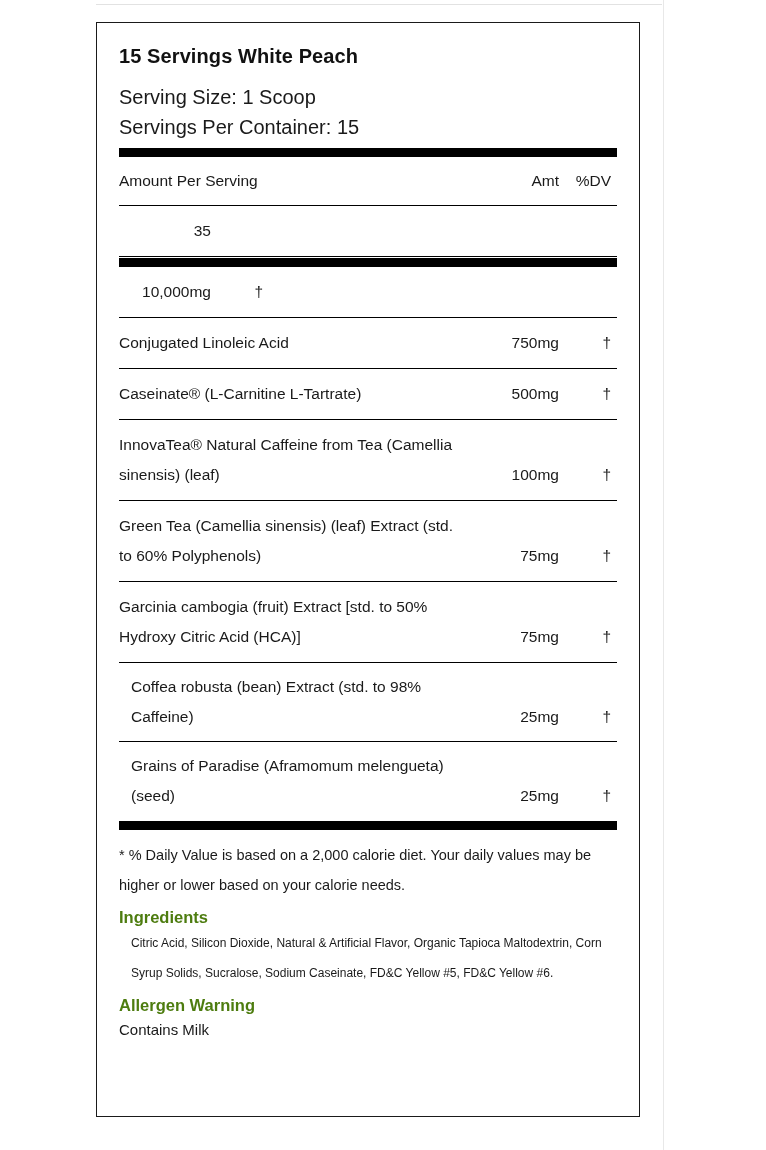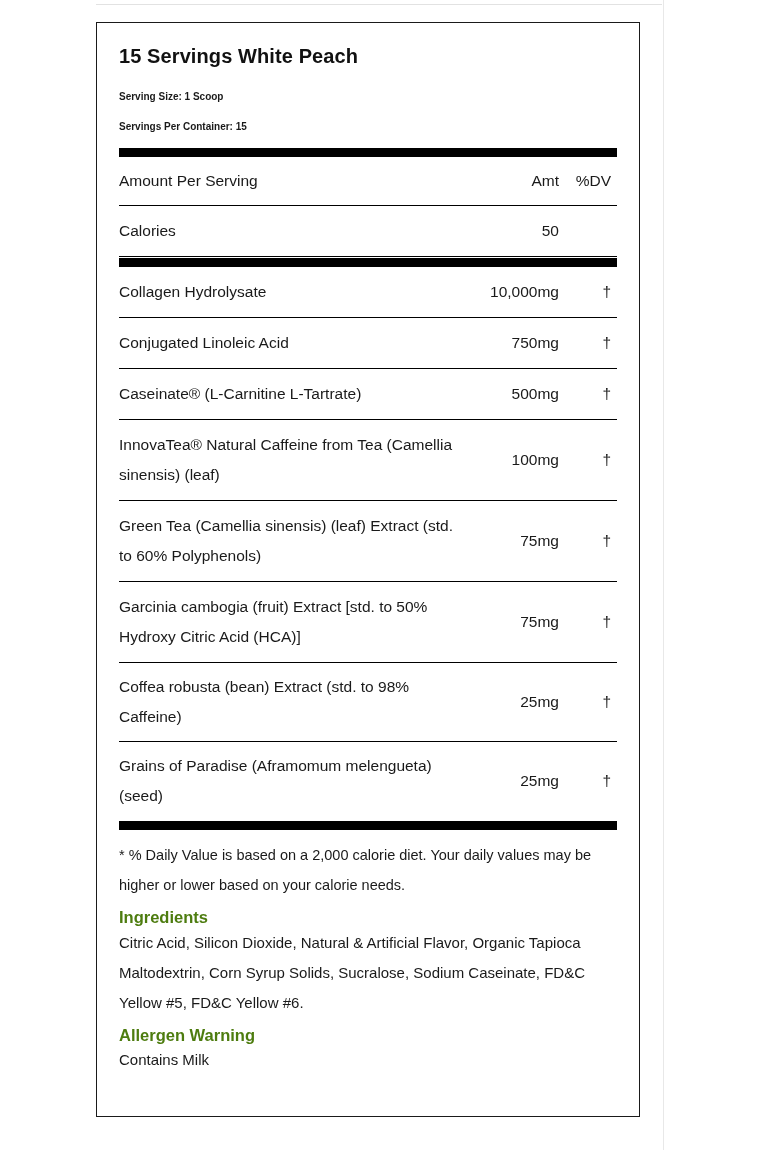--- a/index.html
+++ b/index.html
@@ -58,24 +58,23 @@
 
   .title {
     font-size: 20px;
     font-weight: bold;
     letter-spacing: 0.1px;
     margin: 0 0 14px 0;
     color: #111;
   }
 
   .serving-line {
-    font-size: 10px;
-    line-height: 30px;
-    color: #1a1a1a;
-    font-weight: bold;
+    font-size: 20px;
+    line-height: 30px;
+    color: #1a1a1a;
   }
 
   .bar-thick {
     height: 9px;
     background: #000000;
     margin-top: 6px;
   }
   .bar-thick.second {
     margin-top: 1px;
   }
@@ -83,21 +82,21 @@
     margin-top: 1px;
   }
 
   .rule-thin {
     height: 1px;
     background: #000000;
   }
 
   .row {
     display: flex;
-    align-items: center;
+    align-items: flex-end;
     padding: 10px 0 10px 0;
     font-size: 15.5px;
     line-height: 30px;
   }
   .row .name {
     flex: 1 1 auto;
     padding-right: 8px;
   }
   .row .amt {
     flex: 0 0 auto;
@@ -117,20 +116,21 @@
   }
 
   .row.header {
     padding-top: 9px;
     padding-bottom: 9px;
   }
 
   .row.tight {
     padding-top: 9px;
     padding-bottom: 9px;
+    margin-left: 12px;
   }
 
   .footnotes {
     font-size: 14.5px;
     line-height: 30px;
     padding-top: 10px;
     color: #1a1a1a;
   }
   .footnotes .fn {
     display: block;
@@ -141,23 +141,24 @@
 
   .section-head {
     font-size: 16.5px;
     font-weight: bold;
     margin-top: 8px;
     margin-bottom: 1px;
     color: #4d7c0f;
   }
 
   .body-text {
-    font-size: 15px;
-    line-height: 30px;
-    color: #1a1a1a;
+    font-size: 12px;
+    line-height: 30px;
+    color: #1a1a1a;
+    margin-left: 12px;
   }
 
   .allergen-text {
     font-size: 15px;
     line-height: 28px;
     color: #1a1a1a;
   }
 </style>
 </head>
 <body>
@@ -178,32 +179,30 @@
 
       <div class="row header">
         <div class="name">Amount Per Serving</div>
         <div class="amt">Amt</div>
         <div class="dv">%DV</div>
       </div>
 
       <div class="rule-thin"></div>
 
       <div class="row">
-        <div class="name">Calories</div>
-        <div class="amt">50</div>
+        <div class="amt">35</div>
         <div class="dv"></div>
       </div>
 
       <div class="rule-thin"></div>
 
 
       <div class="bar-thick second"></div>
 
       <div class="row">
-        <div class="name">Collagen Hydrolysate</div>
         <div class="amt">10,000mg</div>
         <div class="dv">†</div>
       </div>
       <div class="rule-thin"></div>
 
       <div class="row">
         <div class="name">Conjugated Linoleic Acid</div>
         <div class="amt">750mg</div>
         <div class="dv">†</div>
       </div>

